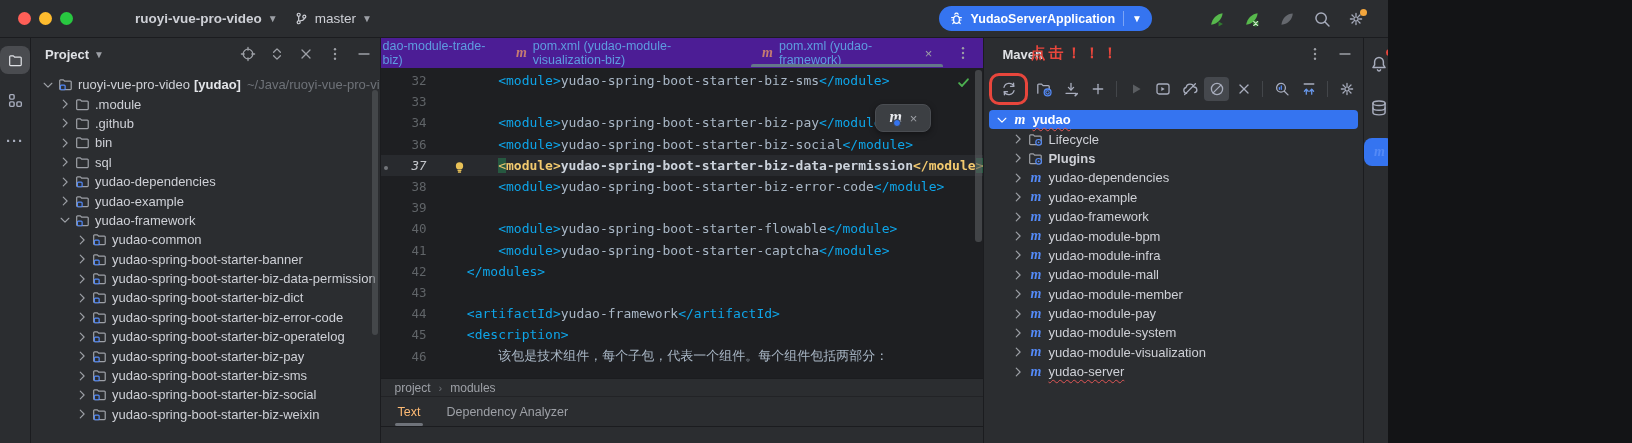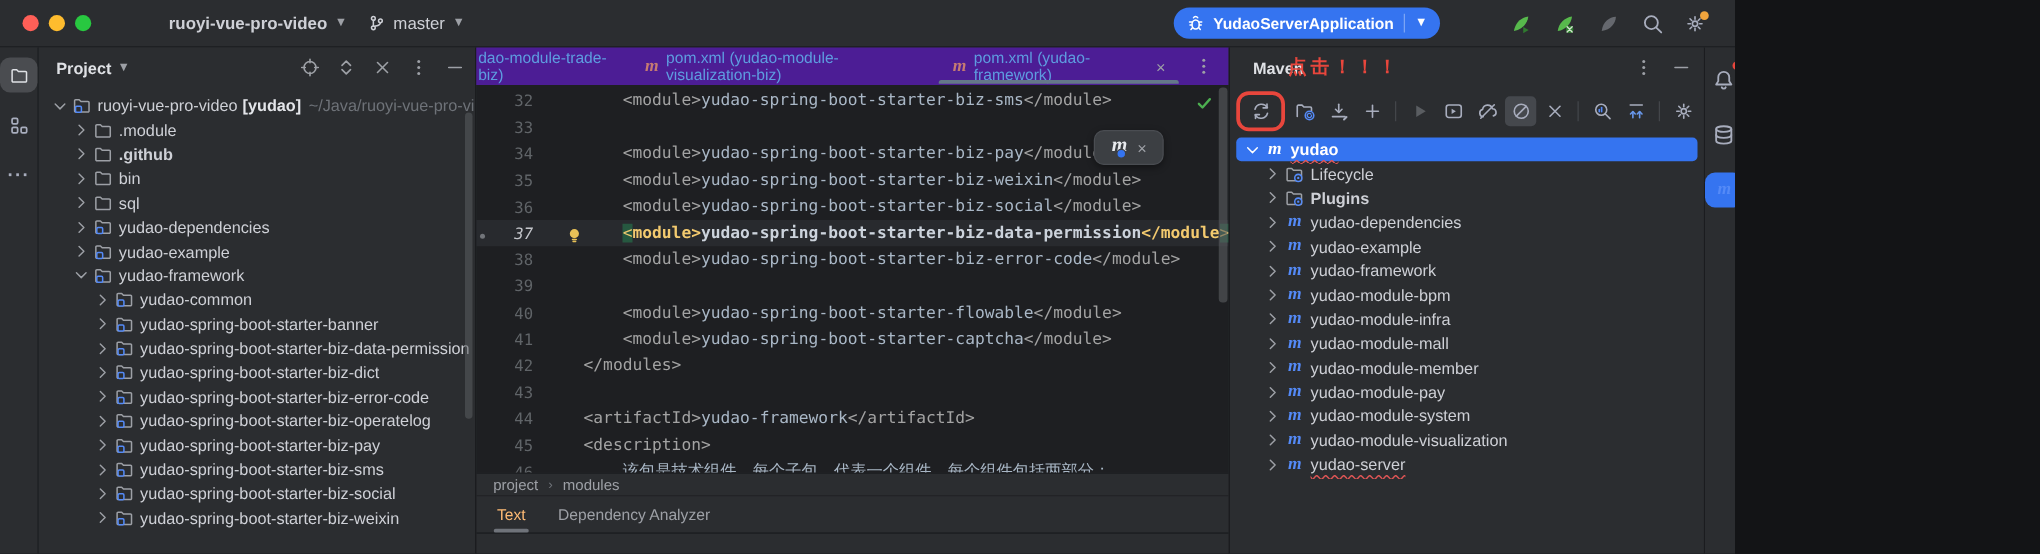--- a/index.html
+++ b/index.html
@@ -59,21 +59,21 @@
   .m-glyph.white{color:#e8eaee;font-size:16px;}
   .tab-kebab{margin-left:auto;display:flex;align-items:center;padding:0 12px;color:#9da0a6;}
   .code-area{flex:1;overflow:hidden;position:relative;font-family:"DejaVu Sans Mono",monospace;
              font-size:13px;padding-top:2px;}
   .code-line{height:21.2px;display:flex;align-items:center;}
   .code-line.cur{background:#282a2e;}
   .num{width:55px;flex:none;text-align:right;padding-right:9px;color:#606468;font-size:12.5px;position:relative;}
   .cur .num{color:#c3c5ca;font-style:italic;}
   .gdot{position:absolute;left:3px;top:8px;width:4px;height:4px;border-radius:50%;background:#72757a;}
   .body{white-space:pre;position:relative;flex:1;}
-  .seg-tag{color:#a3a3a3;}
+  .seg-tag{color:#0ea5e9;}
   .seg-txt{color:#a9b7c6;}
   .seg-tagh{color:#ecc76e;background:#265840;}
   .cur .seg-tag{color:#f3ca6f;font-weight:700;}
   .cur .seg-txt{color:#ccd3dc;font-weight:700;}
   .bulb{position:absolute;left:16px;top:2px;}
   .insp-ok{position:absolute;top:7px;right:12px;}
   .ed-thumb{position:absolute;right:1px;top:2px;width:7px;height:172px;border-radius:3px;background:#5a5d61;opacity:.6;}
   .float-widget{position:absolute;top:36px;right:52px;width:56px;height:28px;background:#3c3f43;
                 border:1px solid #4a4d52;border-radius:8px;display:flex;align-items:center;
                 justify-content:center;gap:9px;box-shadow:0 2px 6px rgba(0,0,0,.4);}
@@ -265,21 +265,21 @@
                 <path d="M6 3.6 10.4 8 6 12.4"></path>
               </svg>
             </span>
             <span class="tr-icon">
               <svg width="15" height="15" viewBox="0 0 16 16" fill="none" stroke="currentColor" stroke-width="1.3" stroke-linecap="round" stroke-linejoin="round">
                 <path d="M1.8 12.6V3.9a.9.9 0 0 1 .9-.9h3l1.5 1.5h6a.9.9 0 0 1 .9.9v7.2a.9.9 0 0 1-.9.9H2.7a.9.9 0 0 1-.9-.9z"></path>
               </svg>
             </span>
             <span class="lbl">.module</span>
           </div>
-          <div class="tree-row" style="padding-left: 25px; font-weight: bold;">
+          <div class="tree-row" style="padding-left: 25px;">
             <span class="tr-chev">
               <svg width="14" height="14" viewBox="0 0 16 16" fill="none" stroke="currentColor" stroke-width="1.3" stroke-linecap="round" stroke-linejoin="round">
                 <path d="M6 3.6 10.4 8 6 12.4"></path>
               </svg>
             </span>
             <span class="tr-icon">
               <svg width="15" height="15" viewBox="0 0 16 16" fill="none" stroke="currentColor" stroke-width="1.3" stroke-linecap="round" stroke-linejoin="round">
                 <path d="M1.8 12.6V3.9a.9.9 0 0 1 .9-.9h3l1.5 1.5h6a.9.9 0 0 1 .9.9v7.2a.9.9 0 0 1-.9.9H2.7a.9.9 0 0 1-.9-.9z"></path>
               </svg>
             </span>
@@ -527,24 +527,20 @@
               <span class="num">32</span>
               <span class="body"><span>        </span><span class="seg-tag">&lt;module&gt;</span><span class="seg-txt">yudao-spring-boot-starter-biz-sms</span><span class="seg-tag">&lt;/module&gt;</span></span>
             </div>
             <div class="code-line">
               <span class="num">33</span>
               <span class="body"><span></span></span>
             </div>
             <div class="code-line">
               <span class="num">34</span>
               <span class="body"><span>        </span><span class="seg-tag">&lt;module&gt;</span><span class="seg-txt">yudao-spring-boot-starter-biz-pay</span><span class="seg-tag">&lt;/module&gt;</span></span>
-            </div>
-            <div class="code-line">
-              <span class="num">35</span>
-              <span class="body"><span>        </span><span class="seg-tag">&lt;module&gt;</span><span class="seg-txt">yudao-spring-boot-starter-biz-weixin</span><span class="seg-tag">&lt;/module&gt;</span></span>
             </div>
             <div class="code-line">
               <span class="num">36</span>
               <span class="body"><span>        </span><span class="seg-tag">&lt;module&gt;</span><span class="seg-txt">yudao-spring-boot-starter-biz-social</span><span class="seg-tag">&lt;/module&gt;</span></span>
             </div>
             <div class="code-line cur">
               <span class="num">37<span class="gdot"></span></span>
               <span class="body"><span class="bulb"><svg width="15" height="15" viewBox="0 0 16 16" fill="none" stroke="currentColor" stroke-width="1.3" stroke-linecap="round" stroke-linejoin="round">
                     <circle cx="8" cy="6.3" r="3.9" fill="#e8c157" stroke="none"></circle>
                     <path d="M6.4 11.3h3.2M6.9 13h2.2" stroke="#e8c157"></path>

